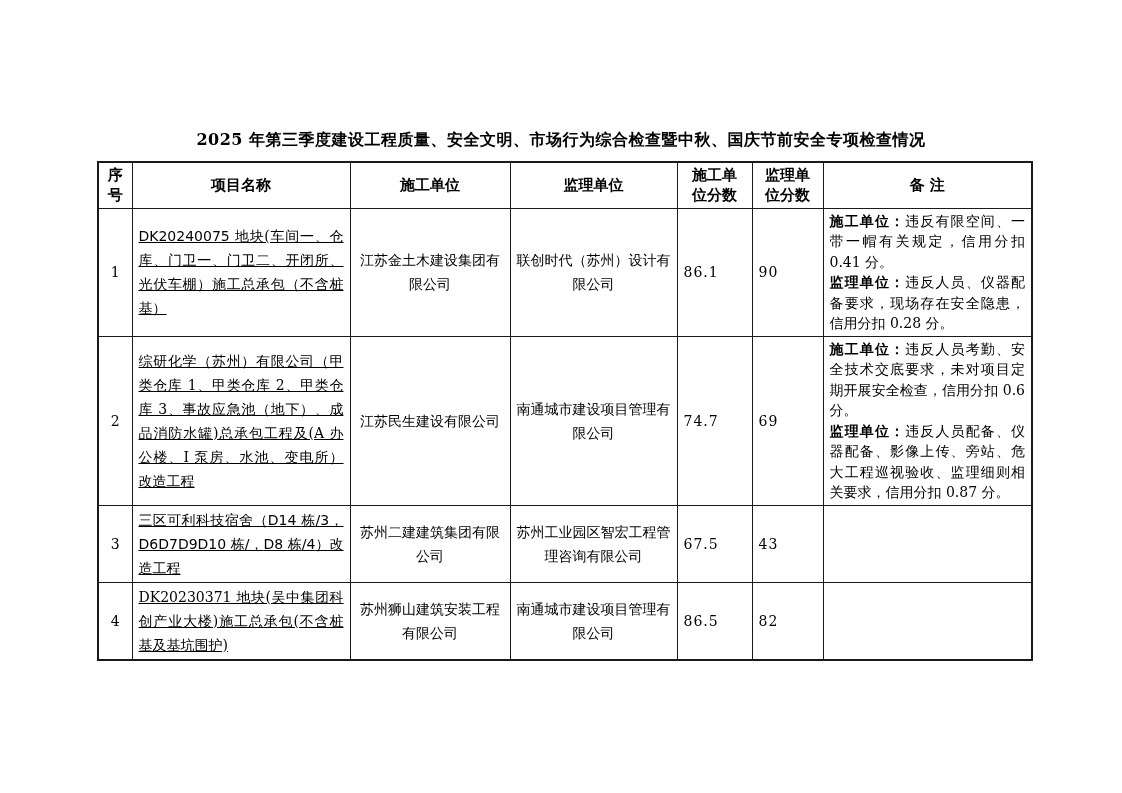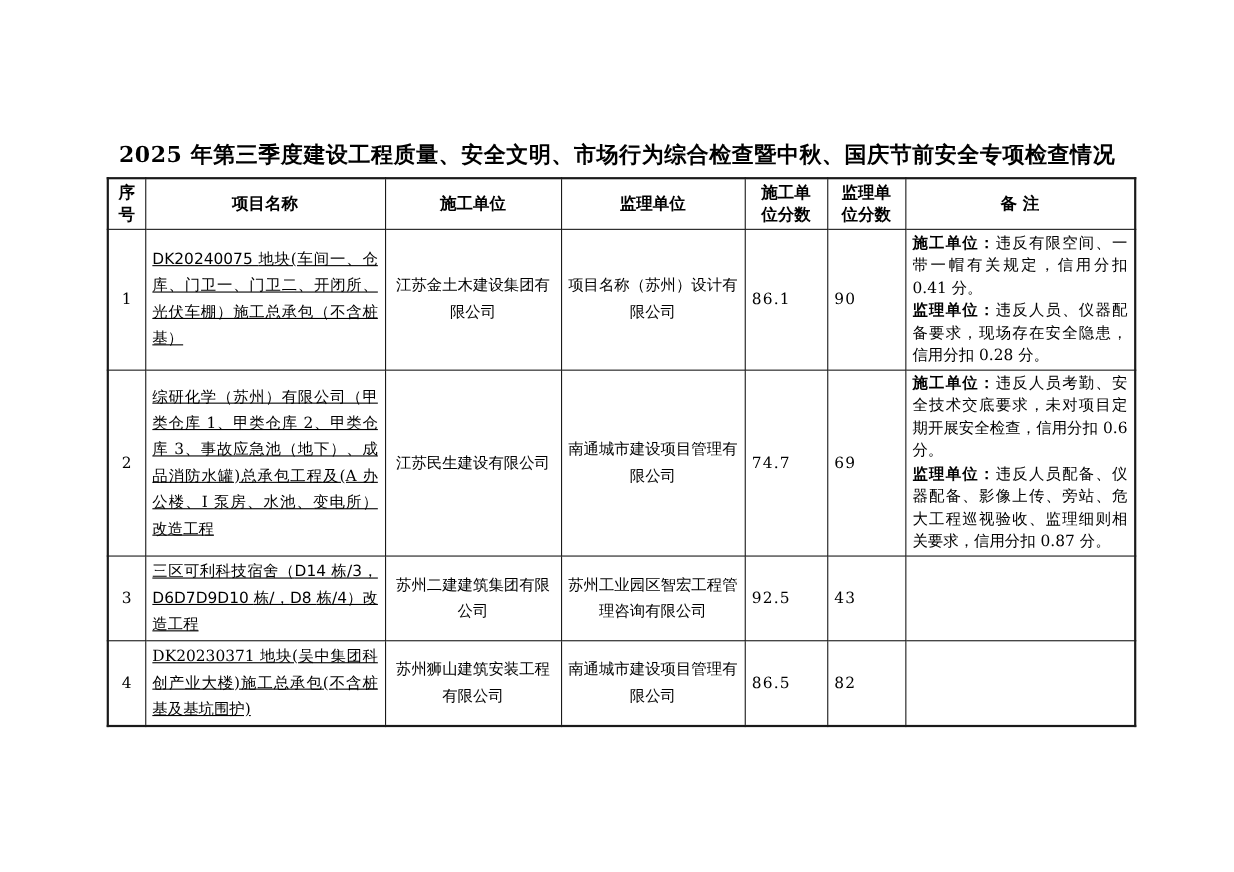--- a/index.html
+++ b/index.html
@@ -12,21 +12,21 @@
     width: 1122px;
     height: 793px;
     background: #ffffff;
     color: #000000;
     font-family: "DejaVu Serif", "Liberation Serif", serif;
     overflow: hidden;
   }
   .title {
     padding-top: 128px;
     text-align: center;
-    font-size: 20px;
+    font-size: 16px;
     font-weight: bold;
     line-height: 24px;
     letter-spacing: 0.5px;
     font-family: "DejaVu Serif", "Liberation Serif", serif;
   }
   table.report {
     border-collapse: collapse;
     table-layout: fixed;
     width: 934px;
     margin-left: 97px;
@@ -124,21 +124,21 @@
           <th class="hd">施工单<br>位分数</th>
           <th class="hd">监理单<br>位分数</th>
           <th class="hd">备 注</th>
         </tr>
       </thead>
     <tbody>
         <tr>
           <td class="c-num">1</td>
           <td class="c-project"><span class="sans">DK20240075 </span><span>地块(车间一、仓库、门卫一、门卫二、开闭所、光伏车棚）施工总承包（不含桩基）</span></td>
           <td class="c-name">江苏金土木建设集团有限公司</td>
-          <td class="c-name">项目名称（苏州）设计有限公司</td>
+          <td class="c-name">联创时代（苏州）设计有限公司</td>
           <td class="c-score">86.1</td>
           <td class="c-score">90</td>
           <td class="c-remark">
             <div class="remark-para"><span class="b">施工单位：</span><span>违反有限空间、一带一帽有关规定，信用分扣 0.41 分。</span></div>
             <div class="remark-para"><span class="b">监理单位：</span><span>违反人员、仪器配备要求，现场存在安全隐患，信用分扣 0.28 分。</span></div>
           </td>
         </tr>
         <tr>
           <td class="c-num">2</td>
           <td class="c-project"><span>综研化学（苏州）有限公司（甲类仓库 1、甲类仓库 2、甲类仓库 3、事故应急池（地下）、成品消防水罐)总承包工程及(A 办公楼、I 泵房、水池、变电所）改造工程</span></td>
@@ -149,21 +149,21 @@
           <td class="c-remark">
             <div class="remark-para"><span class="b">施工单位：</span><span>违反人员考勤、安全技术交底要求，未对项目定期开展安全检查，信用分扣 0.6 分。</span></div>
             <div class="remark-para"><span class="b">监理单位：</span><span>违反人员配备、仪器配备、影像上传、旁站、危大工程巡视验收、监理细则相关要求，信用分扣 0.87 分。</span></div>
           </td>
         </tr>
         <tr>
           <td class="c-num">3</td>
           <td class="c-project"><span>三区可利科技宿舍（</span><span class="sans">D14 </span><span>栋</span><span class="sans">/3，</span><span class="sans">D6D7D9D10 </span><span>栋</span><span class="sans">/，</span><span class="sans">D8 </span><span>栋</span><span class="sans">/4</span><span>）改造工程</span></td>
           <td class="c-name">苏州二建建筑集团有限公司</td>
           <td class="c-name">苏州工业园区智宏工程管理咨询有限公司</td>
-          <td class="c-score">92.5</td>
+          <td class="c-score">67.5</td>
           <td class="c-score">43</td>
           <td class="c-remark"></td>
         </tr>
         <tr>
           <td class="c-num">4</td>
           <td class="c-project"><span>DK20230371 地块(吴中集团科创产业大楼)施工总承包(不含桩基及基坑围护)</span></td>
           <td class="c-name">苏州狮山建筑安装工程有限公司</td>
           <td class="c-name">南通城市建设项目管理有限公司</td>
           <td class="c-score">86.5</td>
           <td class="c-score">82</td>

